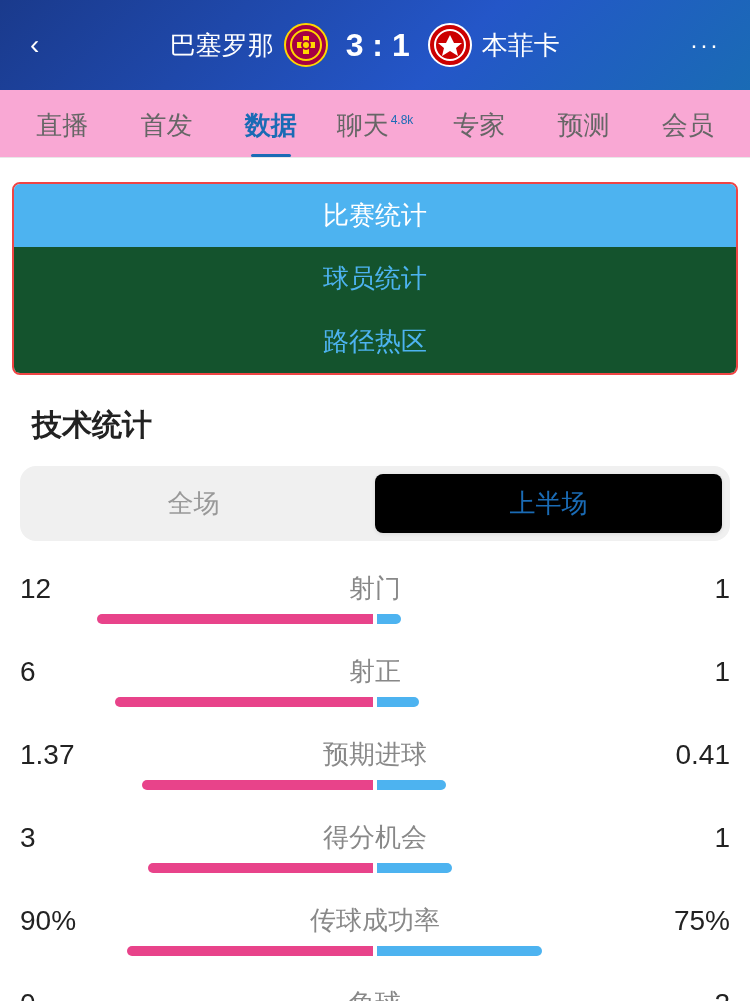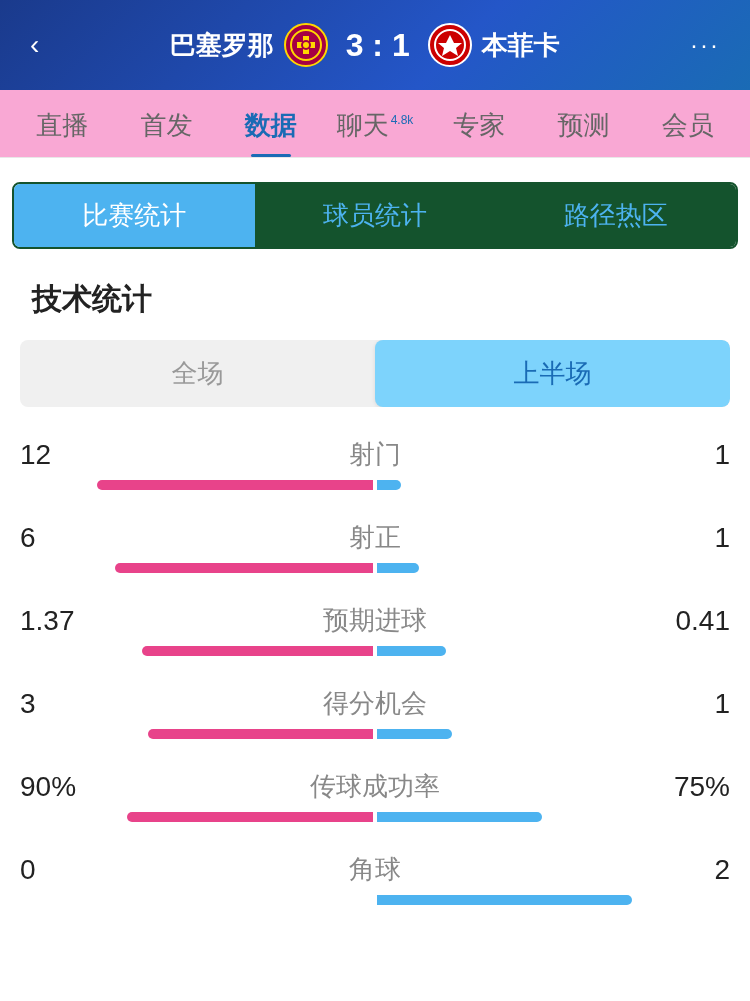--- a/index.html
+++ b/index.html
@@ -30,21 +30,21 @@
     .header-match {
       display: flex;
       align-items: center;
       gap: 10px;
       flex: 1;
       justify-content: center;
     }
     .header-team {
       color: #fff;
       font-size: 26px;
-      font-weight: 700;
+      font-weight: 400;
       text-align: center;
     }
     .header-score {
       color: #fff;
       font-size: 32px;
       font-weight: bold;
       margin: 16px 8px;
     }
     .team-logo {
       width: 44px;
@@ -112,23 +112,24 @@
       font-size: 12px;
       color: #1a6bb5;
       vertical-align: super;
       margin-left: 2px;
     }
 
     
     .sub-tabs {
       display: flex;
       margin: 24px 12px 20px;
-      border: 2px solid #14532d;
+      border: 2px solid #ef4444;
       border-radius: 8px;
       overflow: hidden;
+      flex-direction: column;
     }
     .sub-tab {
       flex: 1;
       text-align: center;
       padding: 14px 0;
       font-size: 26px;
       cursor: pointer;
       color: #4db3f0;
       background: #14532d;
     }
@@ -144,38 +145,38 @@
       font-weight: bold;
       color: #222;
       padding: 10px 32px 20px;
     }
 
     
     .period-selector {
       display: flex;
       margin: 0 20px 20px;
       background: #f0f0f0;
-      border-radius: 8px;
+      border-radius: 16px;
       overflow: hidden;
     }
     .period-btn {
       flex: 1;
       text-align: center;
       padding: 16px 0;
       font-size: 26px;
       color: #999;
       cursor: pointer;
       background: transparent;
       border: none;
     }
     .period-btn.active {
       color: #1a6bb5;
-      background: #7dd3fc;
+      background: #000000;
       border-radius: 8px;
-      margin: 0;
+      margin: 8px;
       padding: 12px 0;
       font-weight: 500;
       box-shadow: 0 1px 4px rgba(0,0,0,0.1);
     }
 
     
     .stats-container {
       padding: 10px 20px;
     }
 

